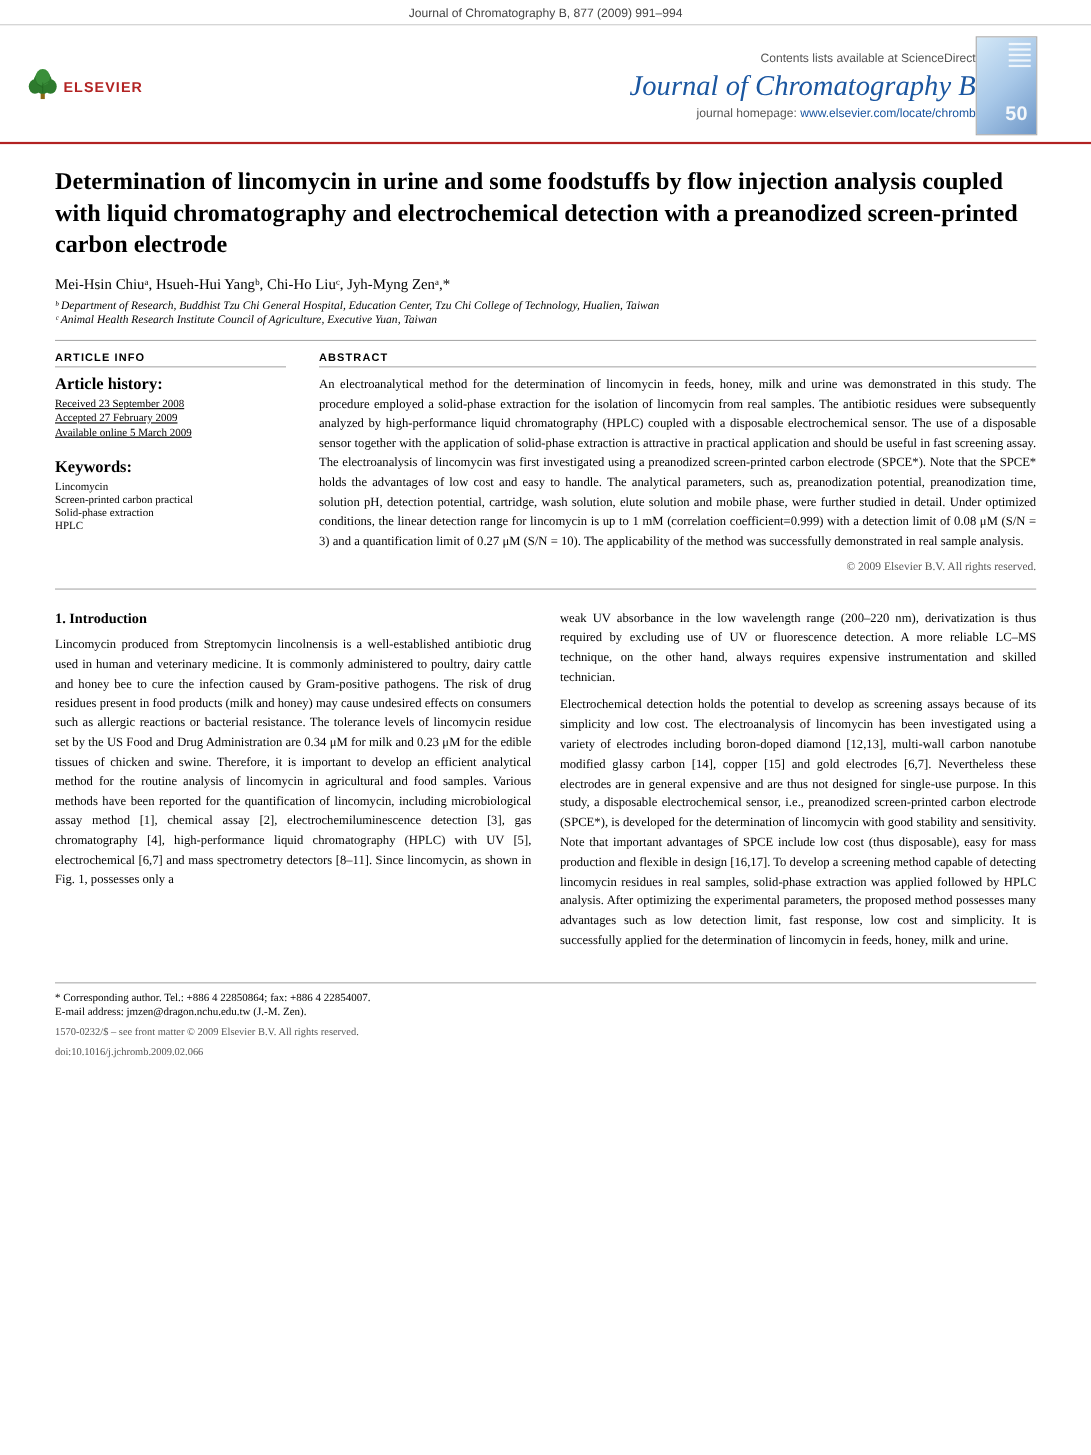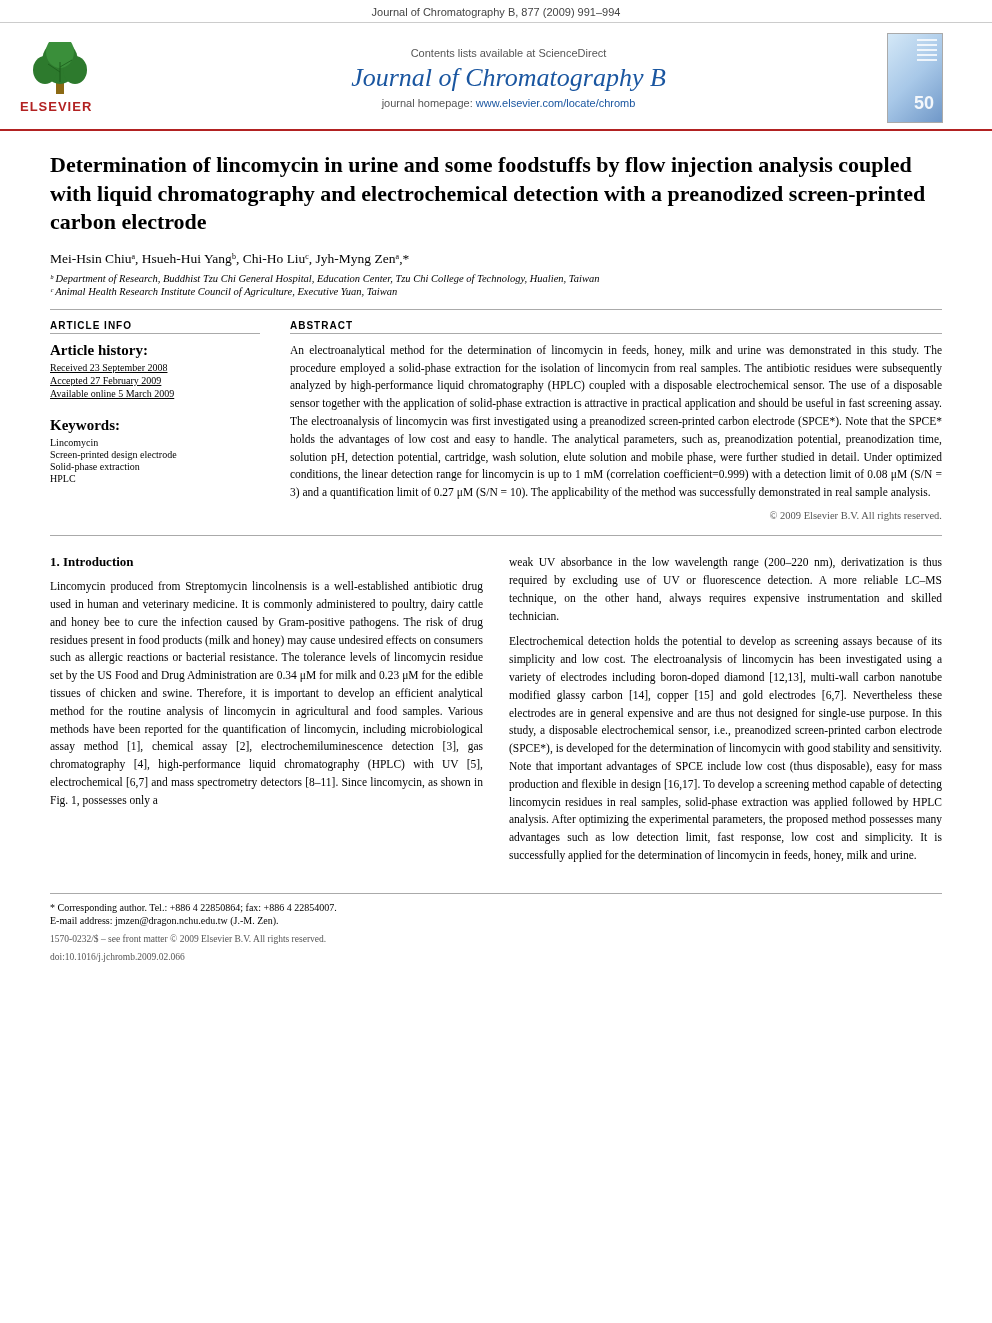--- a/index.html
+++ b/index.html
@@ -36,39 +36,39 @@
     
     .journal-header {
       display: flex;
       align-items: center;
       justify-content: space-between;
       padding: 10px 30px 6px 20px;
       border-bottom: 2px solid #b22222;
     }
     .elsevier-logo {
       display: flex;
-      flex-direction: column;
-      align-items: flex-start;
+      flex-direction: row;
+      align-items: center;
       width: 110px;
     }
     .elsevier-tree {
       width: 80px;
       height: 55px;
     }
     .elsevier-name {
       font-family: Arial, sans-serif;
       font-size: 13px;
       font-weight: bold;
       color: #b22222;
       letter-spacing: 1px;
       margin-top: 2px;
     }
     .journal-center {
       flex: 1;
-      text-align: center;
+      text-align: right;
     }
     .sciencedirect-line {
       font-family: Arial, sans-serif;
       font-size: 11px;
       color: #555;
       margin-bottom: 4px;
     }
     .sciencedirect-line a {
       color: #1a56a0;
       text-decoration: none;
@@ -342,21 +342,21 @@
 
         <div class="article-info-sub">Article history:</div>
         <div class="article-info-text">Received 23 September 2008</div>
         <div class="article-info-text">Accepted 27 February 2009</div>
         <div class="article-info-text">Available online 5 March 2009</div>
 
         <br>
         <div class="article-info-sub">Keywords:</div>
         <div class="keywords-list">
           <div>Lincomycin</div>
-          <div>Screen-printed design electrode</div>
+          <div>Screen-printed carbon practical</div>
           <div>Solid-phase extraction</div>
           <div>HPLC</div>
         </div>
       </div>
 
       <div class="right-col">
         <div class="section-heading">ABSTRACT</div>
         <div class="abstract-text">An electroanalytical method for the determination of lincomycin in feeds, honey, milk and urine was demonstrated in this study. The procedure employed a solid-phase extraction for the isolation of lincomycin from real samples. The antibiotic residues were subsequently analyzed by high-performance liquid chromatography (HPLC) coupled with a disposable electrochemical sensor. The use of a disposable sensor together with the application of solid-phase extraction is attractive in practical application and should be useful in fast screening assay. The electroanalysis of lincomycin was first investigated using a preanodized screen-printed carbon electrode (SPCE*). Note that the SPCE* holds the advantages of low cost and easy to handle. The analytical parameters, such as, preanodization potential, preanodization time, solution pH, detection potential, cartridge, wash solution, elute solution and mobile phase, were further studied in detail. Under optimized conditions, the linear detection range for lincomycin is up to 1 mM (correlation coefficient=0.999) with a detection limit of 0.08 μM (S/N = 3) and a quantification limit of 0.27 μM (S/N = 10). The applicability of the method was successfully demonstrated in real sample analysis.</div>
         <div class="copyright-line">© 2009 Elsevier B.V. All rights reserved.</div>
       </div>

